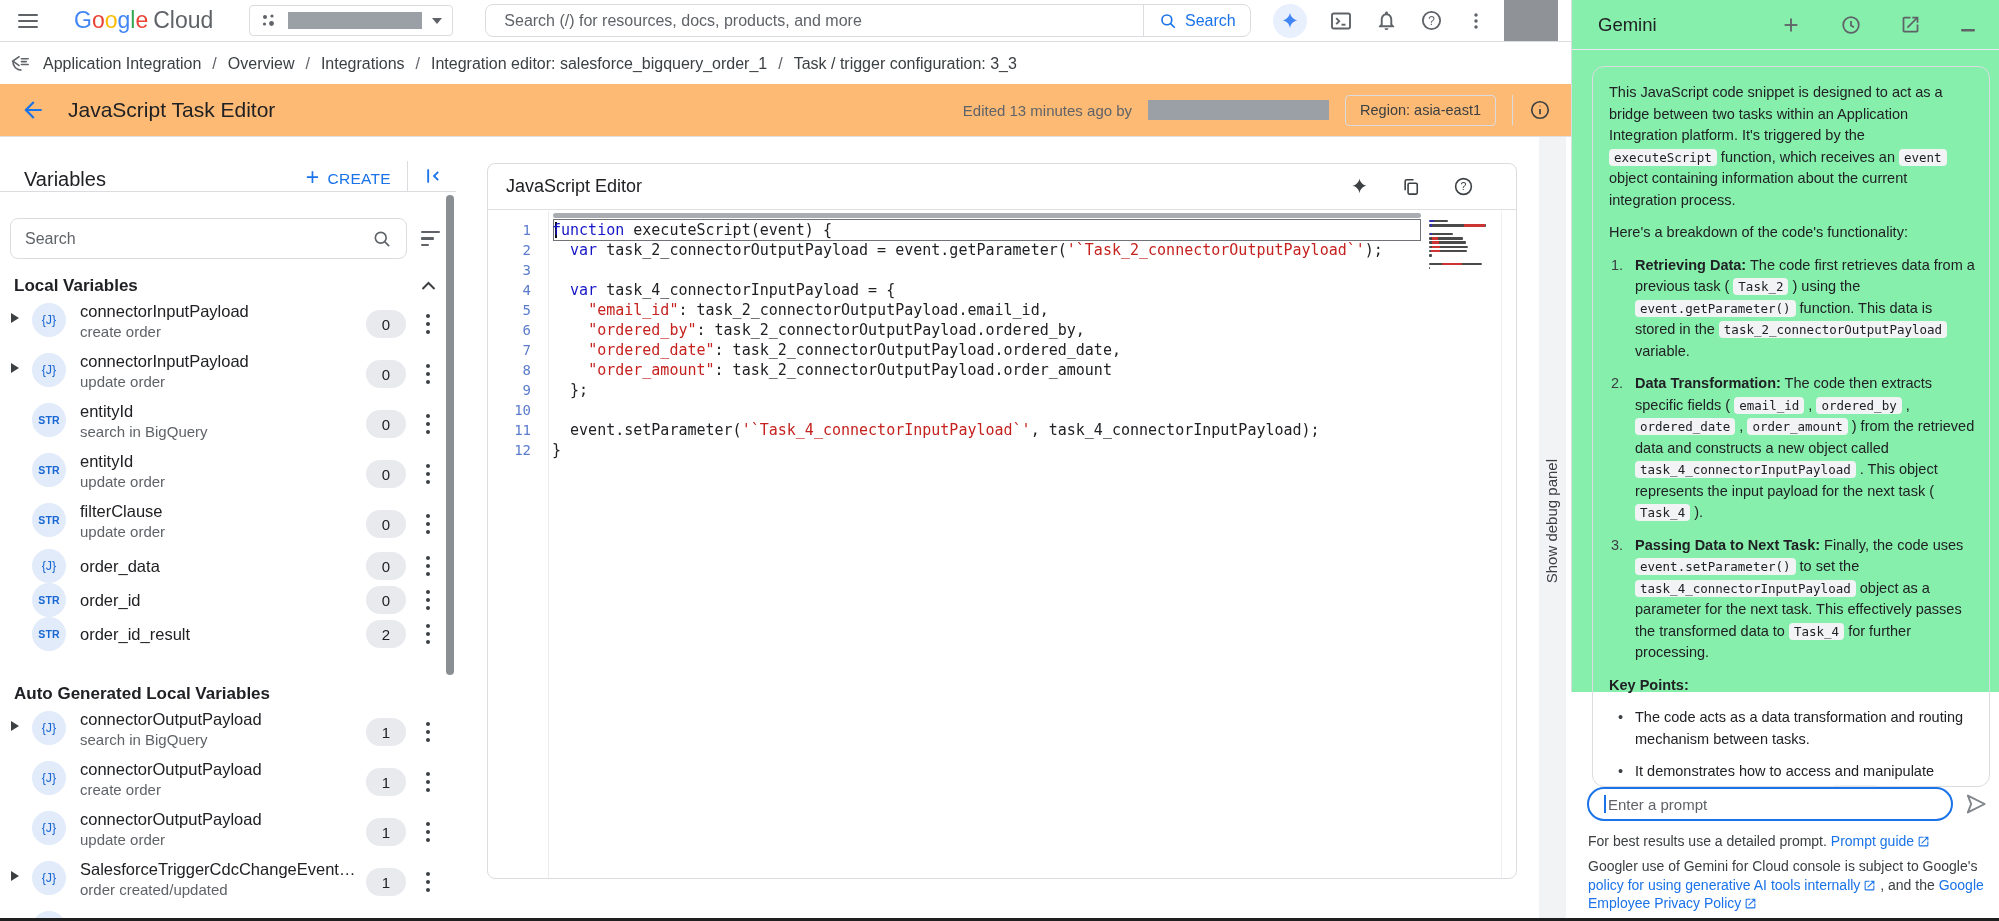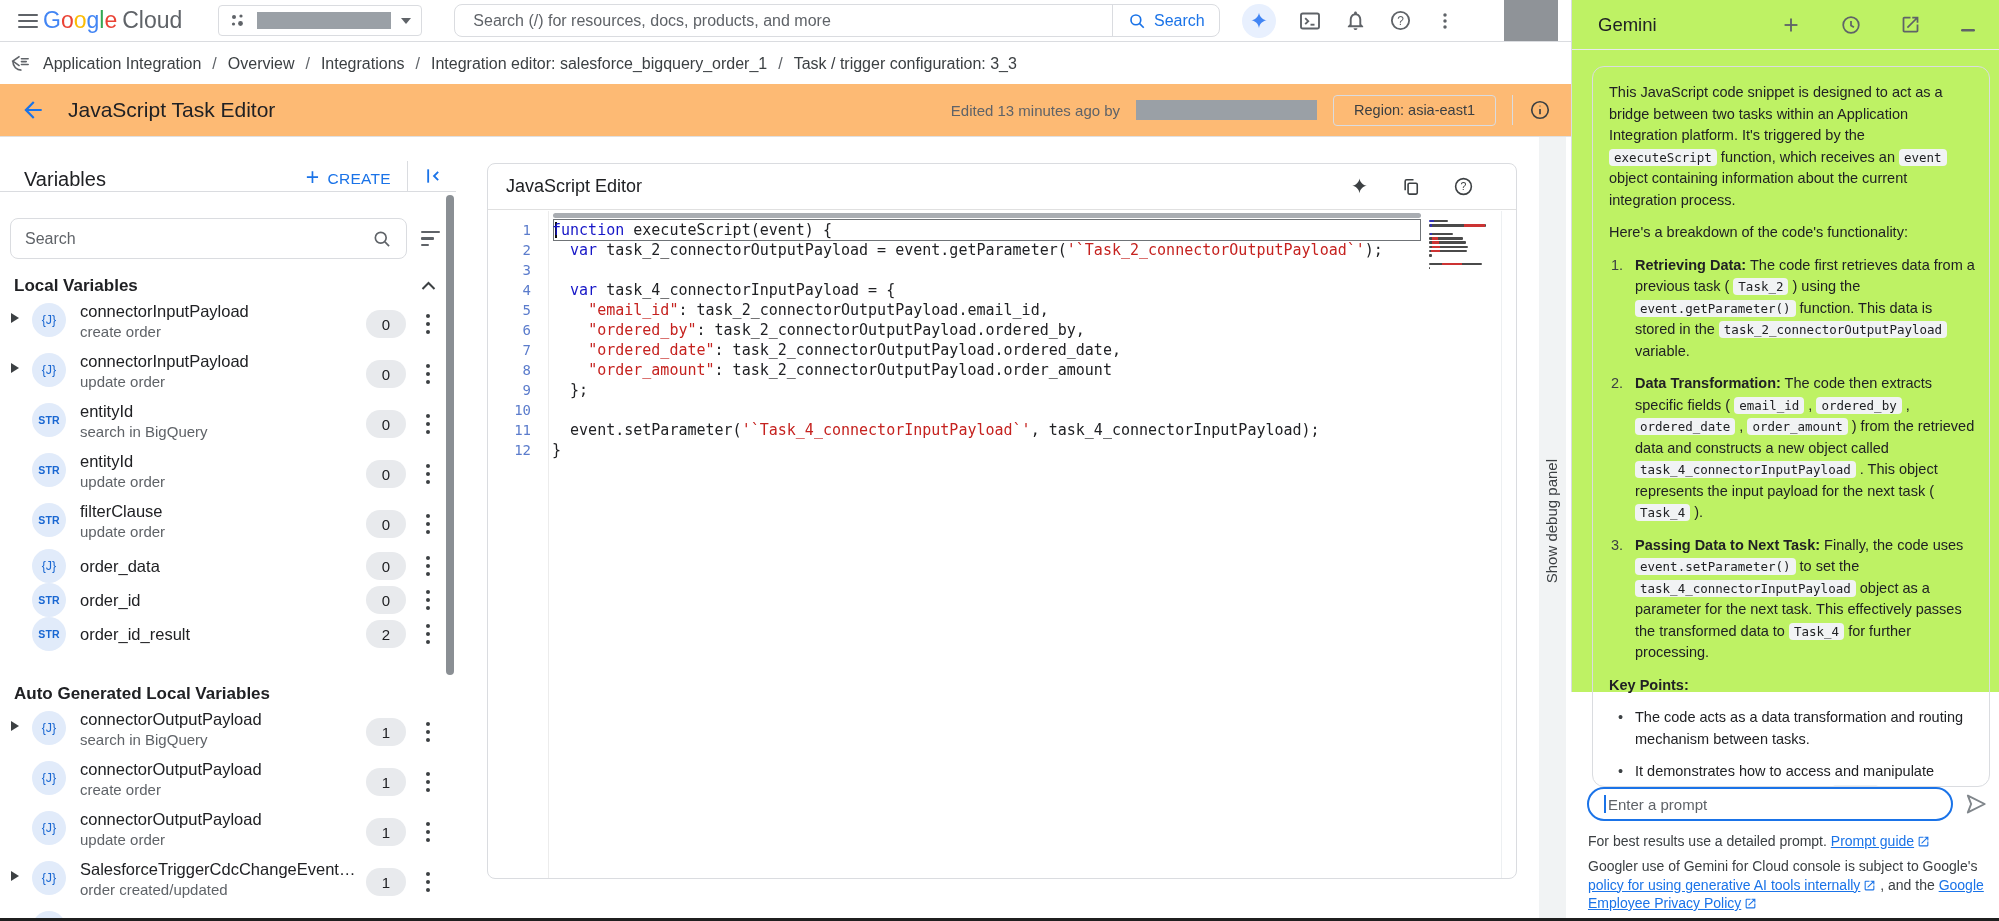--- a/index.html
+++ b/index.html
@@ -4,21 +4,21 @@
 <style>
   *{box-sizing:border-box;margin:0;padding:0}
   body{width:1999px;height:921px;position:relative;overflow:hidden;background:#fff;
        font-family:"Liberation Sans",sans-serif;color:#202124}
   svg{display:block}
   
   .topbar{position:absolute;left:0;top:0;width:1571px;height:42px;border-bottom:1px solid #dadce0;
           display:flex;align-items:center;background:#fff;z-index:5}
   .hamburger{width:20px;height:14px;margin-left:18px;display:flex;flex-direction:column;justify-content:space-between;cursor:pointer}
   .hamburger div{height:2px;background:#5f6368;border-radius:1px}
-  .logo{margin-left:5px;font-size:23px;display:flex;align-items:flex-end;white-space:pre}
+  .logo{margin-left:36px;font-size:23px;display:flex;align-items:flex-end;white-space:pre}
   .logo .cloud{color:#5f6368;margin-left:5px}
   .projsel{margin-left:36px;width:204px;height:31px;border:1px solid #dadce0;border-radius:4px;
            display:flex;align-items:center;padding:0 10px;cursor:pointer}
   .proj-block{flex:1;height:17px;background:#9aa0a6;margin:0 10px}
   .caret{width:0;height:0;border-left:5px solid transparent;border-right:5px solid transparent;border-top:6px solid #5f6368}
   .searchbox{margin-left:32px;width:766px;height:33px;border:1px solid #dadce0;border-radius:8px;
              display:flex;align-items:center;overflow:hidden;background:#fff}
   .search-ph{flex:1;padding-left:18px;font-size:16px;color:#5f6368;white-space:nowrap;overflow:hidden}
   .search-div{width:1px;height:100%;background:#dadce0}
   .search-btn{width:106px;height:100%;display:flex;align-items:center;justify-content:center;gap:8px;
@@ -35,21 +35,21 @@
   .crumb-sep{margin:0 11px;color:#5f6368}
   
   .pagehead{position:absolute;left:0;top:84px;width:1571px;height:53px;border-bottom:1px solid #e0e0e0;
             display:flex;align-items:center;background:#fdba74}
   .back{margin-left:20px;cursor:pointer}
   .page-title{margin-left:22px;font-size:21px;font-weight:500;color:#202124}
   .ph-right{margin-left:auto;display:flex;align-items:center;margin-right:20px;gap:16px}
   .edited{font-size:15px;color:#5f6368}
   .edited-block{width:181px;height:20px;background:#9aa0a6}
   .region-chip{border:1px solid #dadce0;border-radius:4px;height:31px;display:flex;align-items:center;
-               padding:0 20px;font-size:14.5px;color:#3c4043;white-space:nowrap}
+               padding:0 14px;font-size:14.5px;color:#3c4043;white-space:nowrap}
   .ph-div{width:1px;height:30px;background:#dadce0}
   
   .sidebar{position:absolute;left:0;top:137px;width:456px;height:784px;overflow:hidden;background:#fff}
   .sb-head{height:54px;display:flex;align-items:flex-end;padding:0 12px 0 24px}
   .sb-title{font-size:20px;color:#202124}
   .create-btn{margin-left:auto;display:flex;align-items:center;color:#1a73e8;font-weight:500;
               font-size:15.5px;letter-spacing:.3px;cursor:pointer}
   .create-plus{font-size:23px;font-weight:400;margin-right:8px;margin-top:-3px}
   .sb-collapse{margin-left:16px;padding-left:16px;border-left:1px solid #dadce0;height:30px;
                display:flex;align-items:center;cursor:pointer}
@@ -104,35 +104,35 @@
   .k{color:#1616c7}.s{color:#c5221f}.p{color:#202124}
   .active-box{position:absolute;left:65px;top:8px;width:868px;height:22px;border:1px solid #6f7377}
   .caret-code{position:absolute;left:67px;top:11px;width:2px;height:16px;background:#111}
   .minimap{position:absolute;left:941px;top:9px;width:68px;cursor:pointer}
   .mm-row{height:2.4px;margin-bottom:1.9px;border-radius:1px}
   
   .debug-strip{position:absolute;left:1539px;top:137px;width:27px;height:784px;background:#f1f3f4;cursor:pointer}
   .ds-label{position:absolute;left:4px;top:322px;writing-mode:vertical-rl;transform:rotate(180deg);
             font-size:15px;color:#3c4043;white-space:nowrap}
   
-  .gemini{position:absolute;left:1571px;top:0;width:428px;height:692px;border-left:1px solid #dadce0;background:#bef264}
+  .gemini{position:absolute;left:1571px;top:0;width:428px;height:692px;border-left:1px solid #dadce0;background:#86efac}
   .g-head{height:50px;display:flex;align-items:center;padding:0 22px 0 26px;border-bottom:1px solid #e8eaed}
   .g-title{font-size:18.5px;color:#202124}
   .g-icons{margin-left:auto;display:flex;align-items:center;gap:38px}
   .g-ic{cursor:pointer}
   .g-card{position:absolute;left:20px;top:66px;width:398px;height:721px;border:1px solid #dadce0;border-radius:12px;
           padding:15px 13px 12px 16px;overflow:hidden;font-size:14.5px;line-height:21.5px;color:#202124}
   .g-p{margin:0 0 11px 0}
   .chip{font-family:"DejaVu Sans Mono",monospace;font-size:12.5px;background:#f1f3f4;border-radius:4px;
         padding:1px 5px;white-space:nowrap}
   .g-li{position:relative;padding-left:26px;margin-bottom:11px}
   .g-num{position:absolute;left:2px;top:0;color:#3c4043}
   .g-bullet{position:absolute;left:9px;top:0;color:#3c4043}
   .b{font-weight:700}
-  .link{color:#1a73e8;text-decoration:underline;cursor:pointer}
+  .link{color:#1a73e8;cursor:pointer}
   .ext-ic{display:inline-block;vertical-align:-2px;margin-left:3px}
   .prompt-row{position:absolute;left:15px;top:787px;width:404px;display:flex;align-items:center}
   .prompt-pill{width:366px;height:34px;border:2px solid #1a73e8;border-radius:18px;display:flex;
                align-items:center;padding:0 15px;cursor:text;background:#fff}
   .p-caret{width:2px;height:18px;background:#1a73e8;margin-right:2px}
   .p-ph{font-size:15px;color:#5f6368;white-space:nowrap}
   .send{margin-left:10px;cursor:pointer}
   .g-foot1{position:absolute;left:16px;top:833px;font-size:14px;color:#3c4043;width:404px;white-space:nowrap}
   .g-foot2{position:absolute;left:16px;top:857px;font-size:14px;line-height:18.5px;color:#3c4043;width:404px}
   .bottom-edge{position:absolute;left:0;bottom:0;width:100%;height:3px;background:#1f1f1f}

